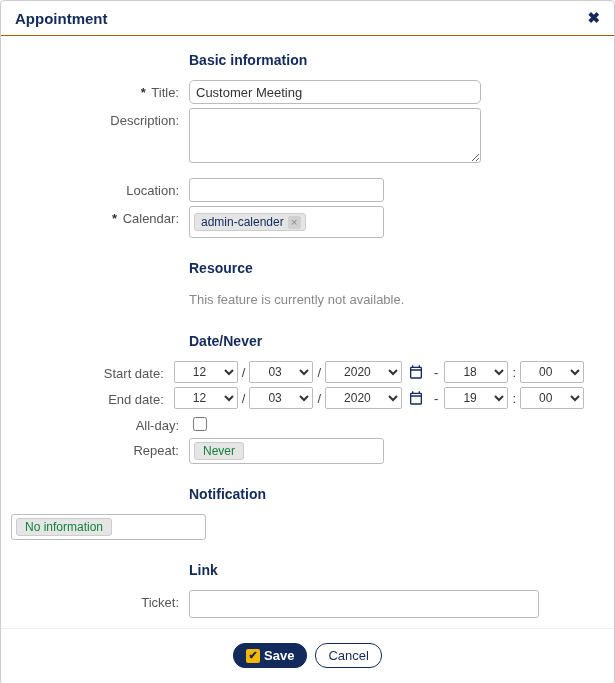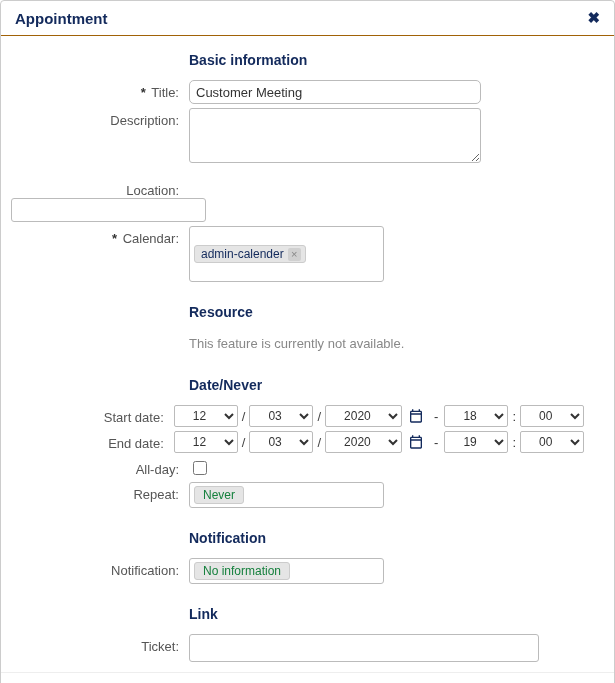--- a/index.html
+++ b/index.html
@@ -94,21 +94,21 @@
     border-radius: 3px;
     padding: 2px 6px;
     font-size: 13px;
     background: #fff;
   }
   .tag-container {
     width: 195px;
     min-height: 26px;
     border: 1px solid #bbb;
     border-radius: 3px;
-    padding: 18px 4px;
+    padding: 6px 4px;
     background: #fff;
     display: flex;
     align-items: center;
     flex-wrap: wrap;
   }
   .tag-chip {
     display: inline-flex;
     align-items: center;
     background: #e5e5e5;
     border: 1px solid #ccc;
@@ -276,21 +276,21 @@
       </div>
     </div>
 
     <div class="field-row">
       <div class="label-col"><span>Description:</span></div>
       <div class="input-col">
         <textarea class="desc-textarea" style=""></textarea>
       </div>
     </div>
 
-    <div class="field-row" style="margin-top:12px;flex-direction:column;">
+    <div class="field-row" style="margin-top:12px;">
       <div class="label-col"><span>Location:</span></div>
       <div class="input-col">
         <input type="text" class="location-input" value="" style="">
       </div>
     </div>
 
     <div class="field-row">
       <div class="label-col"><span class="star">*</span> <span>Calendar:</span></div>
       <div class="input-col">
         <div class="tag-container">
@@ -383,21 +383,20 @@
     </div>
 
     <div class="field-row" style="margin-top:16px;">
       <div class="label-col"></div>
       <div class="input-col">
         <div class="section-heading">Notification</div>
       </div>
     </div>
 
     <div class="field-row">
-      <div class="label-col"><span>Notification:</span></div>
       <div class="input-col">
         <div class="pill-select-box">
           <span class="pill-value">No information</span>
         </div>
       </div>
     </div>
 
     <div class="field-row" style="margin-top:16px;">
       <div class="label-col"></div>
       <div class="input-col">

